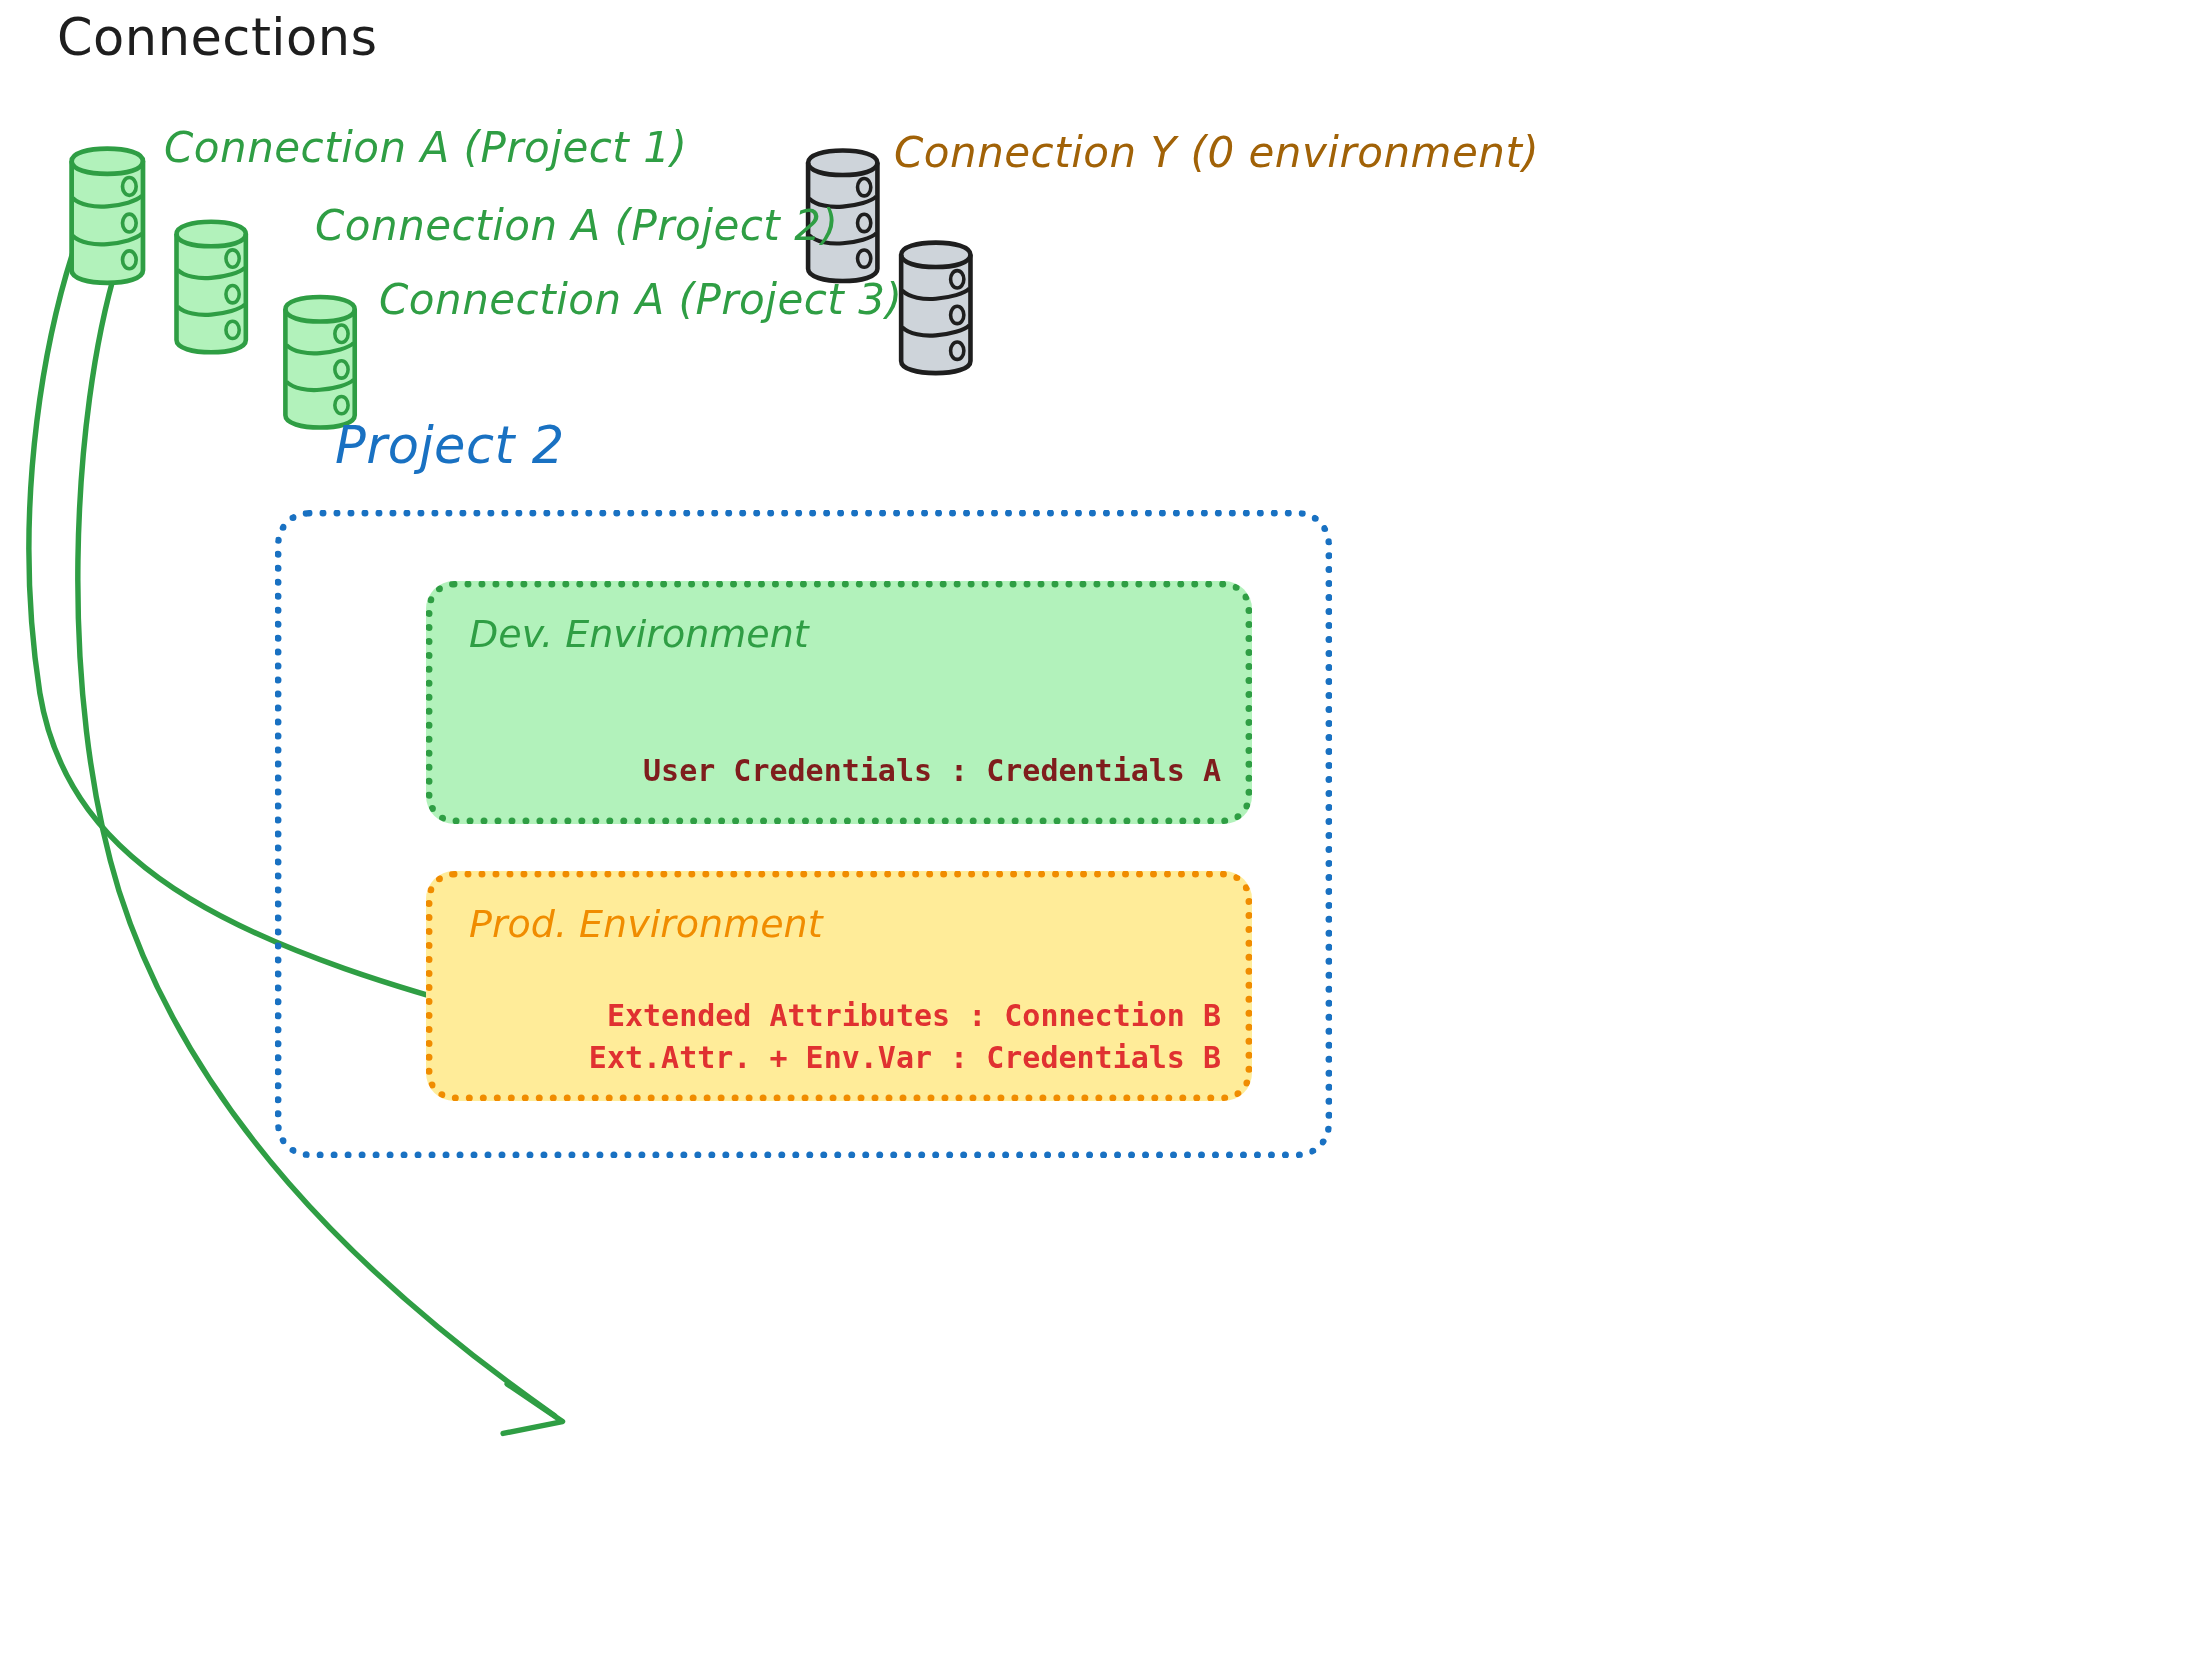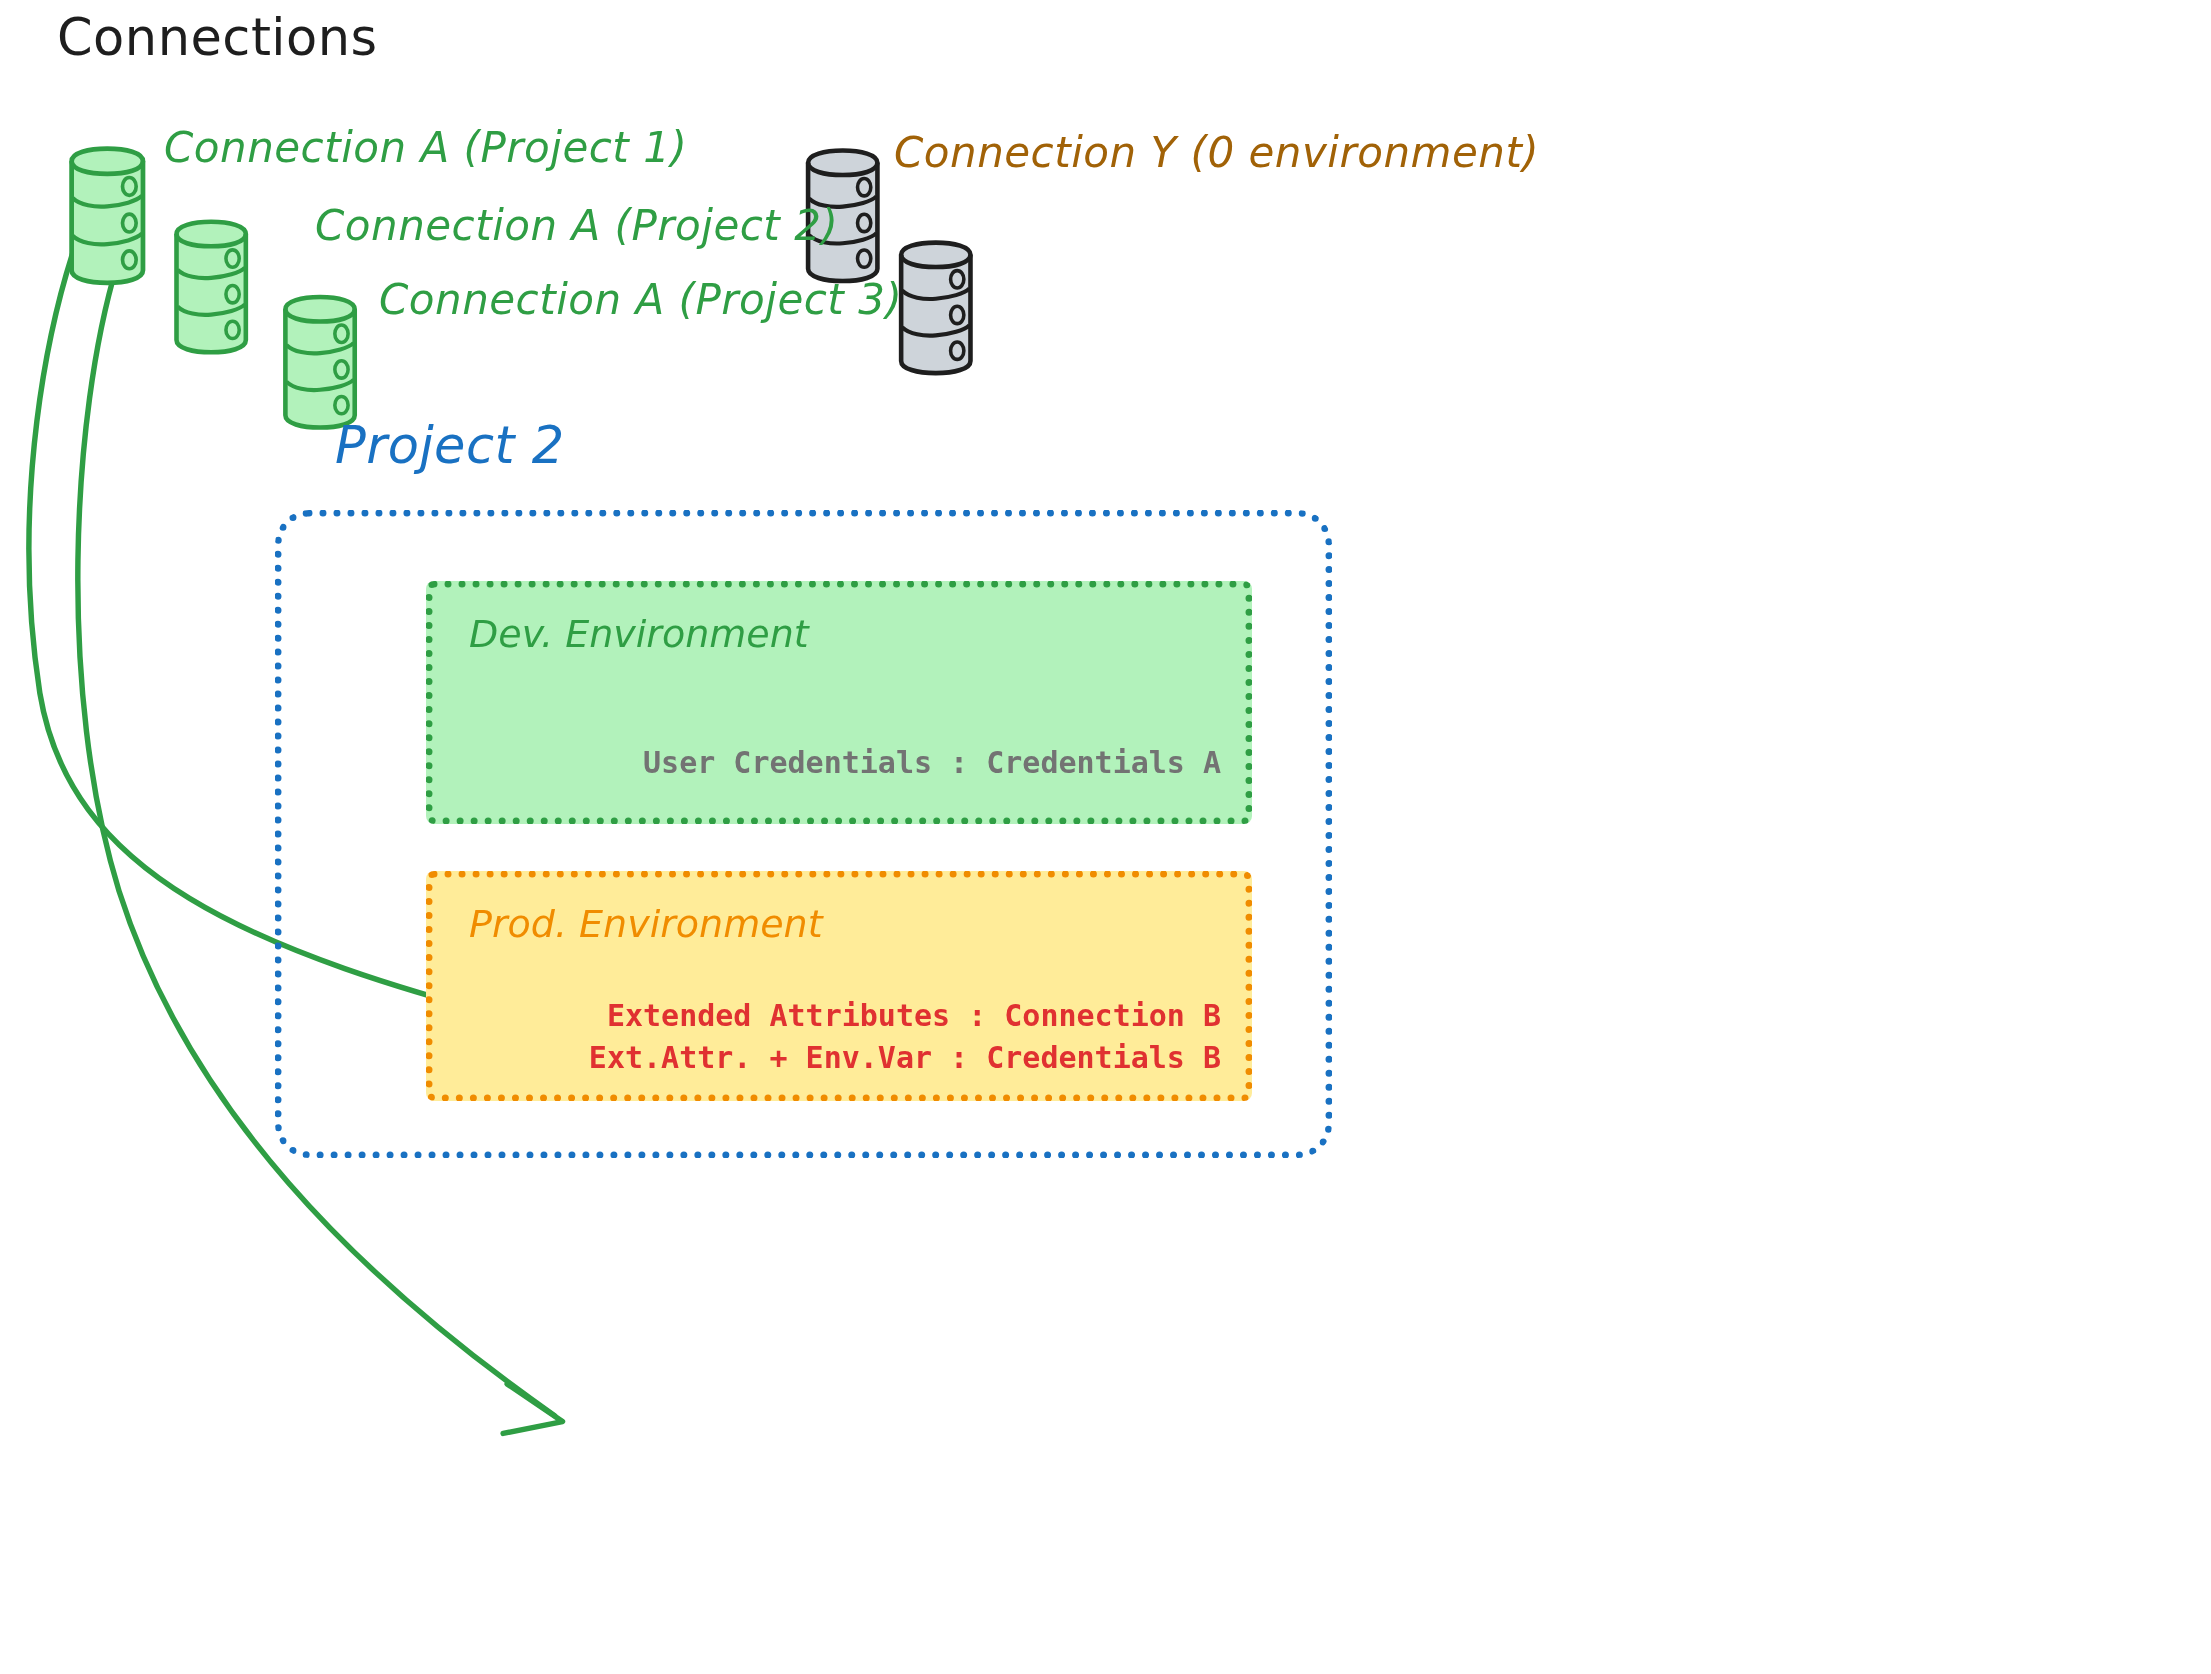--- a/index.html
+++ b/index.html
@@ -72,21 +72,21 @@
     height: 648px;
     border: 7px dotted #1971c2;
     border-radius: 34px;
     box-sizing: border-box;
   }
 
   
   .env-box {
     position: absolute;
     box-sizing: border-box;
-    border-radius: 8px;
+    border-radius: 28px;
   }
   #dev-env-box {
     left: 426px;
     top: 581px;
     width: 826px;
     height: 243px;
     background: #b2f2bb;
     border: 7px dotted #2f9e44;
   }
   #prod-env-box {
@@ -113,22 +113,22 @@
     position: absolute;
     right: 24px;
     text-align: right;
     font-family: "DejaVu Sans Mono", monospace;
     font-size: 30px;
     line-height: 1.38;
     white-space: pre;
     font-weight: 700;
   }
   #dev-env-body {
-    bottom: 34px;
-    color: #737373;
+    bottom: 26px;
+    color: #7f1d1d;
   }
   #prod-env-body {
     bottom: 16px;
     color: #e03131;
   }
 </style>
 </head>
 <body>
 
 <div id="canvas">

